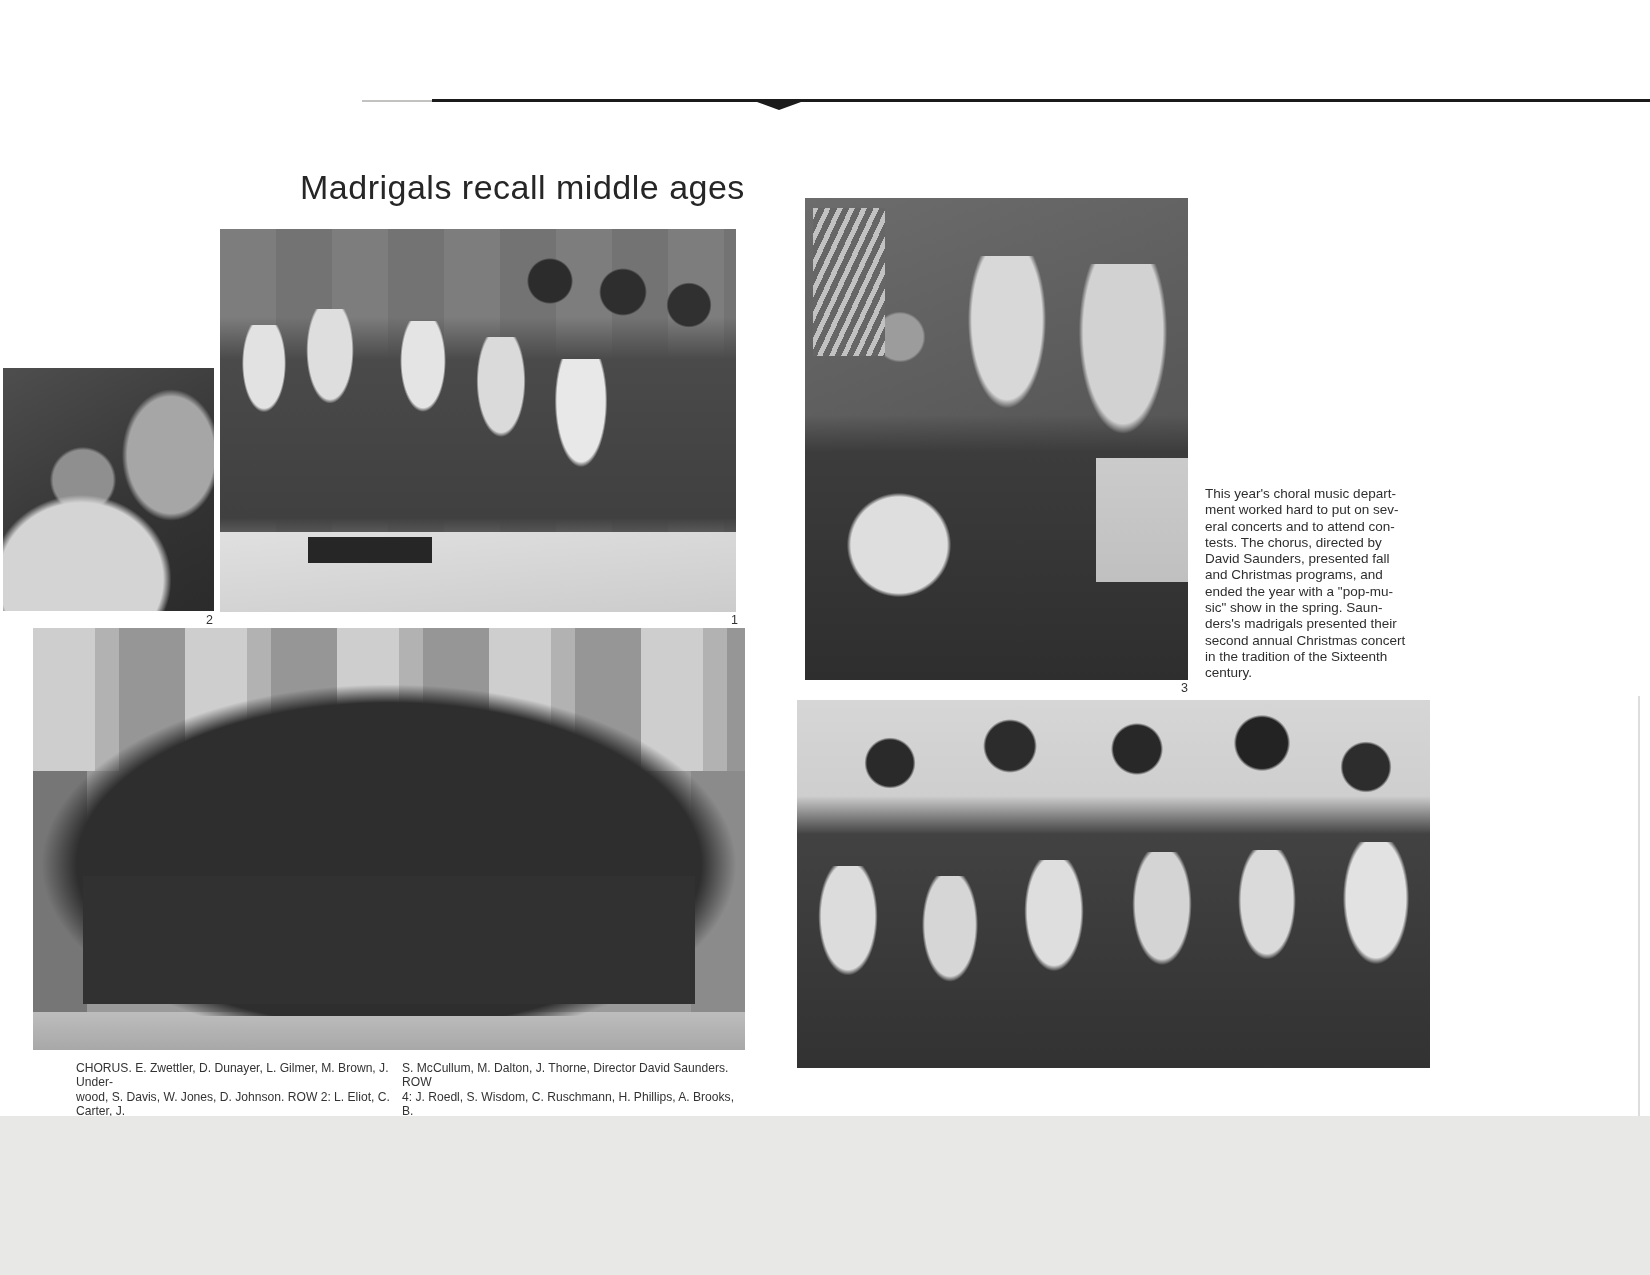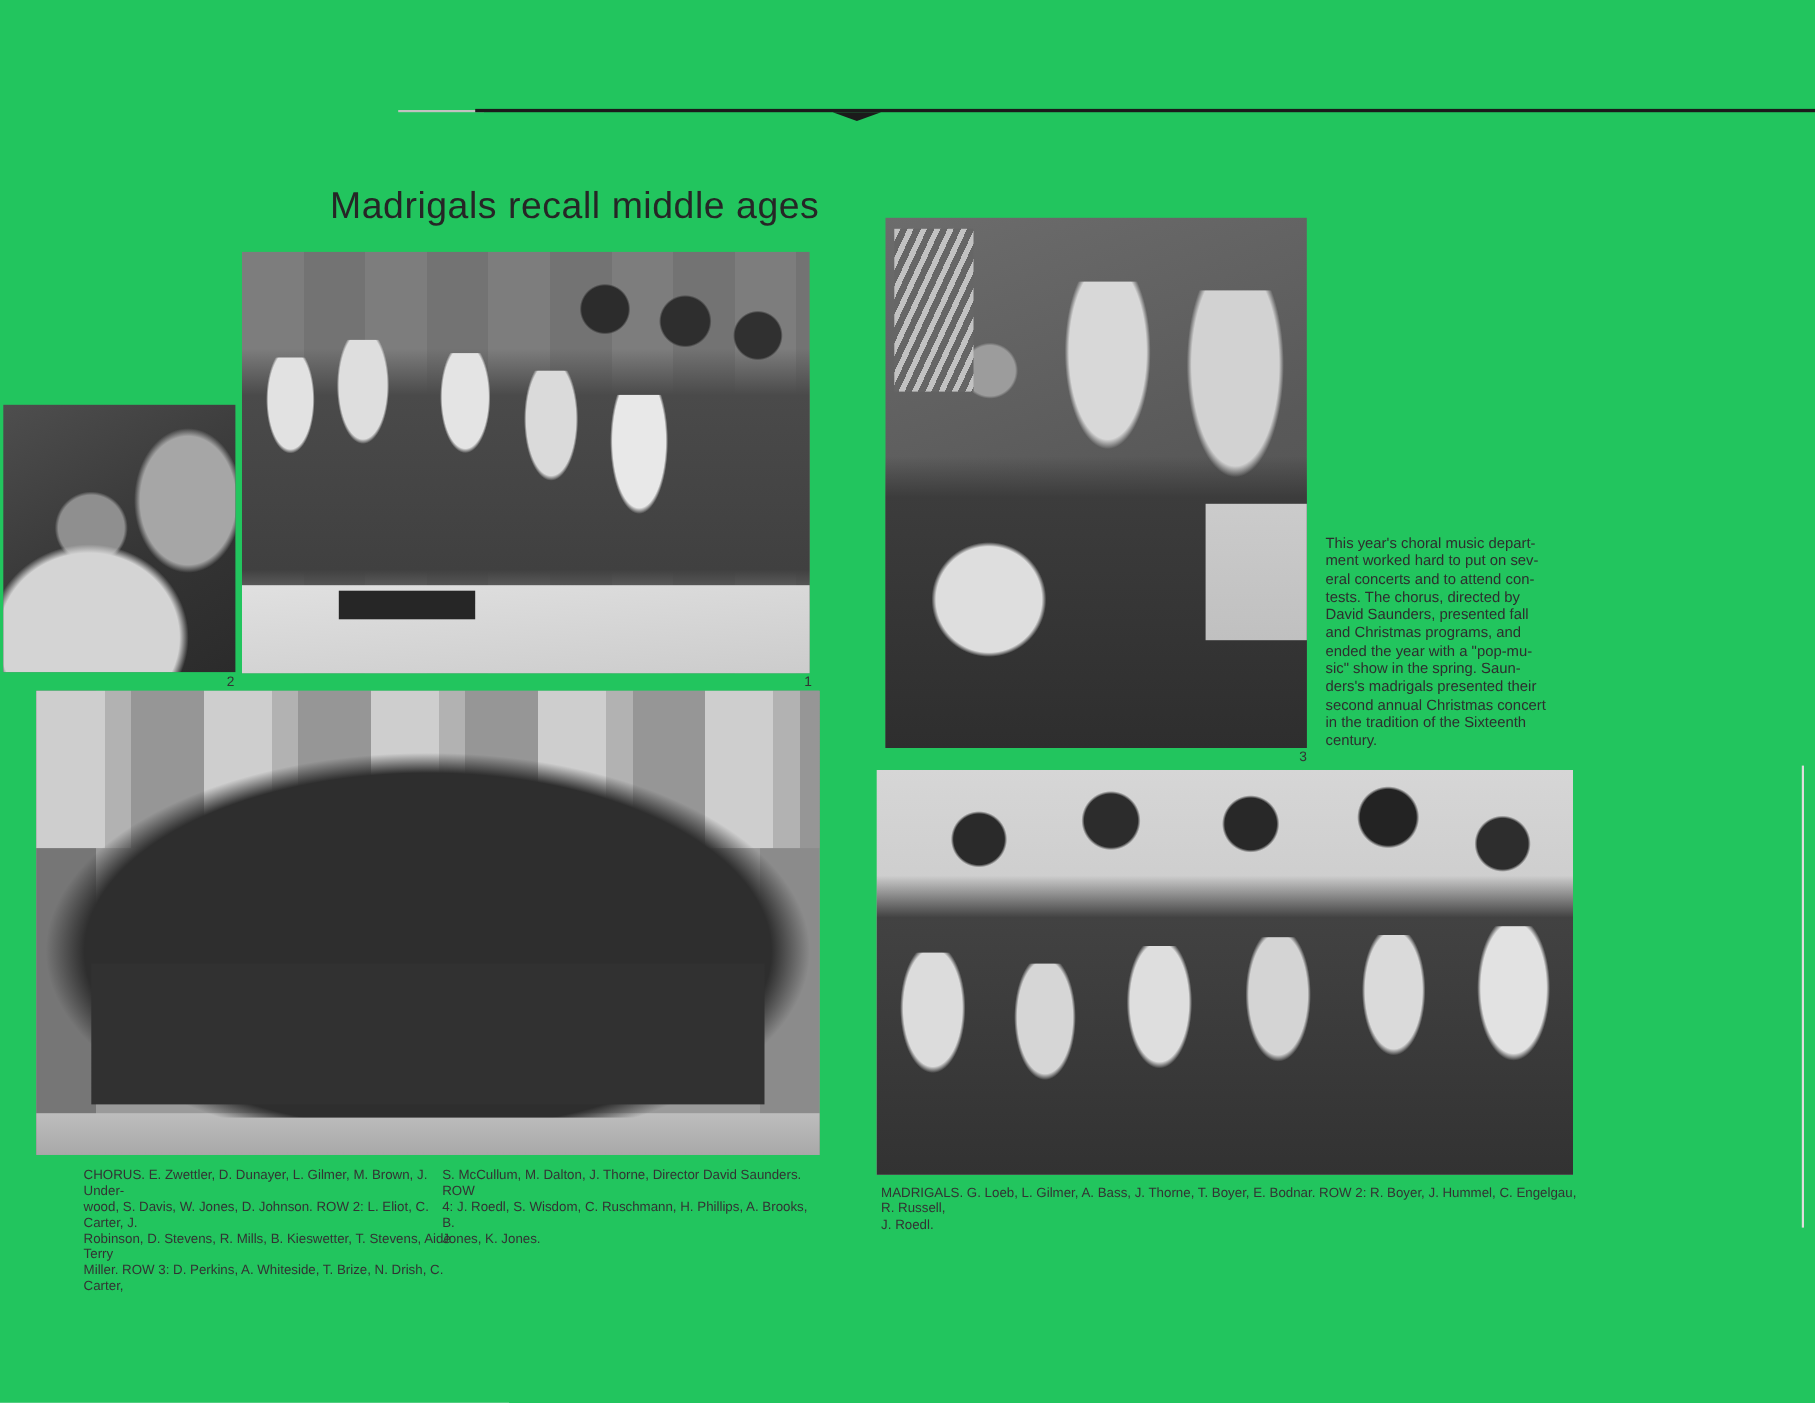--- a/index.html
+++ b/index.html
@@ -3,22 +3,22 @@
 <meta charset="utf-8">
 <style>
   html, body { margin: 0; padding: 0; }
   body {
     font-family: "Liberation Sans", sans-serif;
     background: #e8e8e6;
   }
   .page {
     position: relative;
     width: 1650px;
-    height: 1275px;
-    background: #22c55e;
+    height: 1116px;
+    background: #ffffff;
     overflow: hidden;
     color: #2f2f2f;
   }
 
   
   .rule-faint {
     position: absolute; left: 362px; top: 100px;
     width: 78px; height: 2px; background: #c2c2c0;
   }
   .rule-main {
@@ -192,18 +192,16 @@
 in the tradition of the Sixteenth
 century.</p>
 
   <p class="caption cap-chorus-left">CHORUS. E. Zwettler, D. Dunayer, L. Gilmer, M. Brown, J. Under-
 wood, S. Davis, W. Jones, D. Johnson. ROW 2: L. Eliot, C. Carter, J.
 Robinson, D. Stevens, R. Mills, B. Kieswetter, T. Stevens, Aide Terry
 Miller. ROW 3: D. Perkins, A. Whiteside, T. Brize, N. Drish, C. Carter,</p>
   <p class="caption cap-chorus-right">S. McCullum, M. Dalton, J. Thorne, Director David Saunders. ROW
 4: J. Roedl, S. Wisdom, C. Ruschmann, H. Phillips, A. Brooks, B.
 Jones, K. Jones.</p>
-  <p class="caption cap-madrigals">MADRIGALS. G. Loeb, L. Gilmer, A. Bass, J. Thorne, T. Boyer, E. Bodnar. ROW 2: R. Boyer, J. Hummel, C. Engelgau, R. Russell,
-J. Roedl.</p>
 
   <div class="page-edge"></div>
 
 </div>
 
 </body></html>

